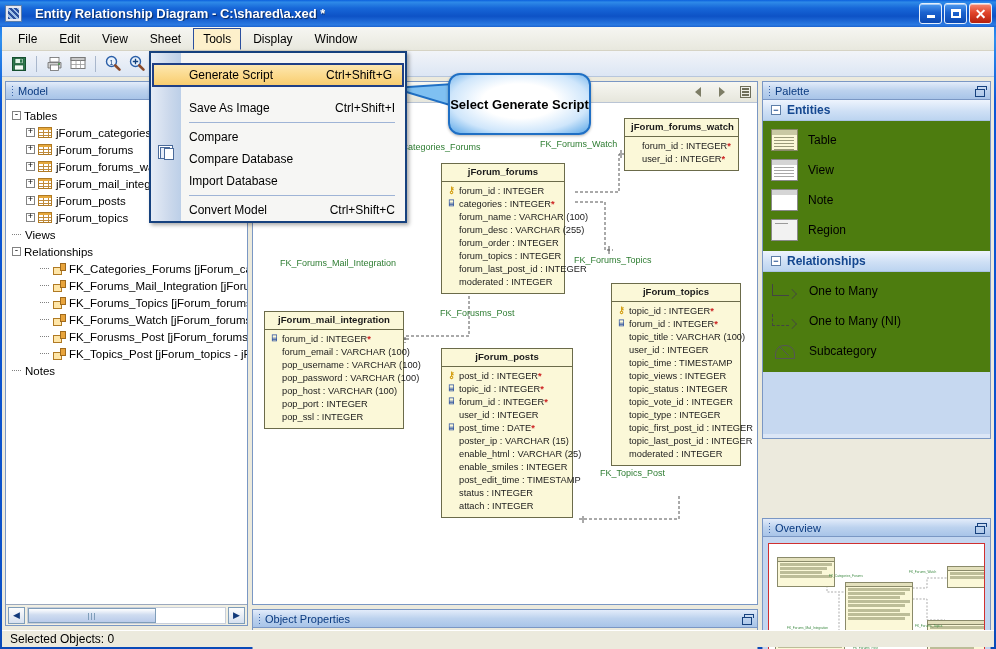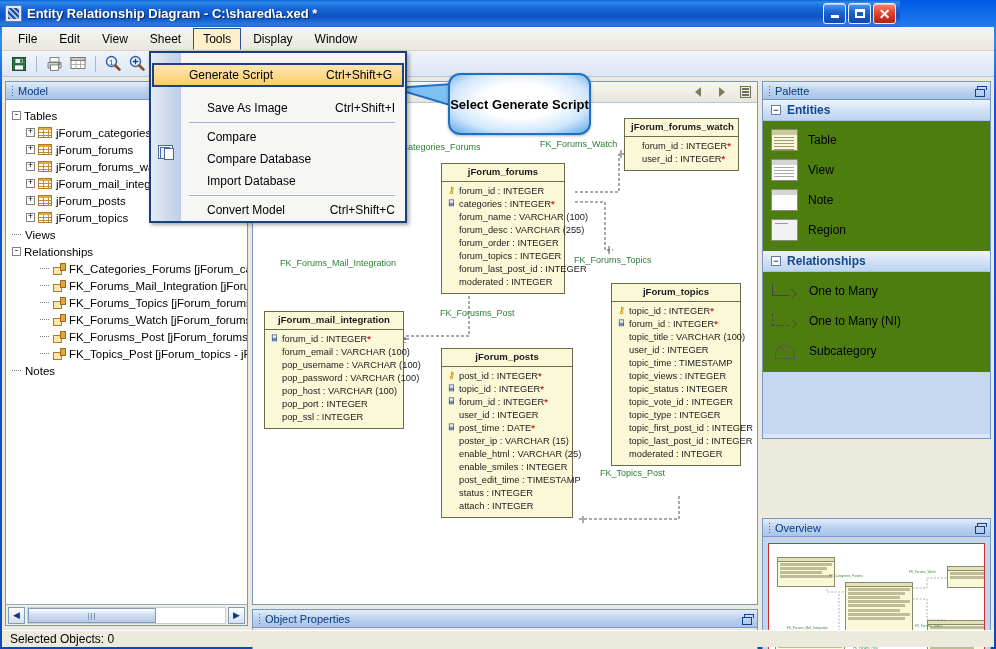--- a/index.html
+++ b/index.html
@@ -13,23 +13,23 @@
     position: relative;
   }
 
   
   #window {
     position:absolute; left:0; top:0; width:996px; height:649px;
     background: linear-gradient(to bottom,#0058e6 0%, #2f8fee 6%, #0a56d6 16%, #0a50c8 90%, #0a4ab8 100%);
     border:0;
   }
   #titlebar {
-    position:absolute; left:0; top:0; width:900px; height:27px;
+    position:absolute; left:0; top:0; width:996px; height:27px;
     background: linear-gradient(to bottom,#0b60dd 0%,#2e8ae8 8%,#1767d8 30%,#0d52c6 60%,#2b7ae2 92%,#1b62cf 100%);
-    display:flex; align-items:center;
+    display:flex; align-items:center;gap:8px;
   }
   #titleicon {
     width:17px;height:17px;margin-left:5px;margin-right:5px;
     background:#e8e8f0;border:1px solid #5d7ea8;
     position:relative; flex:0 0 auto;
   }
   #titleicon:before{
     content:"";position:absolute;left:2px;top:2px;right:2px;bottom:2px;
     background:
       repeating-linear-gradient(45deg,#2b4f9e 0 2px,#9fc0e8 2px 4px);
@@ -258,21 +258,21 @@
     position:absolute;left:149px;top:51px;width:258px;
     background:#f6f6f4;border:2px solid #16417e;z-index:90;
     box-shadow:2px 2px 4px rgba(0,0,0,.35);
   }
   #dropdown .gutter{
     position:absolute;left:0;top:0;width:30px;bottom:0;
     background:linear-gradient(to right,#e6ecf6,#ccd9ec 60%,#bccfe8);
   }
   .dd-item{
     position:relative;height:22px;display:flex;align-items:center;
-    padding-left:56px;padding-right:10px;font-size:12px;color:#000;z-index:2;
+    padding-left:38px;padding-right:10px;font-size:12px;color:#000;z-index:2;
   }
   .dd-item .sc{margin-left:auto;font-size:12px;color:#000;}
   .dd-item.sel{
     background:linear-gradient(to bottom,#fde7b0,#fbd98b 55%,#f8cd70);
     border:2px solid #1f3f86;margin:10px 1px;height:24px;padding-left:35px;
   }
   .dd-sep{height:1px;background:#9fb4d6;margin:3px 10px 3px 38px;z-index:2;position:relative;}
   .dd-gicon{
     position:absolute;left:7px;top:4px;width:15px;height:14px;
     border:1px solid #4a6a9a;background:#fff;

